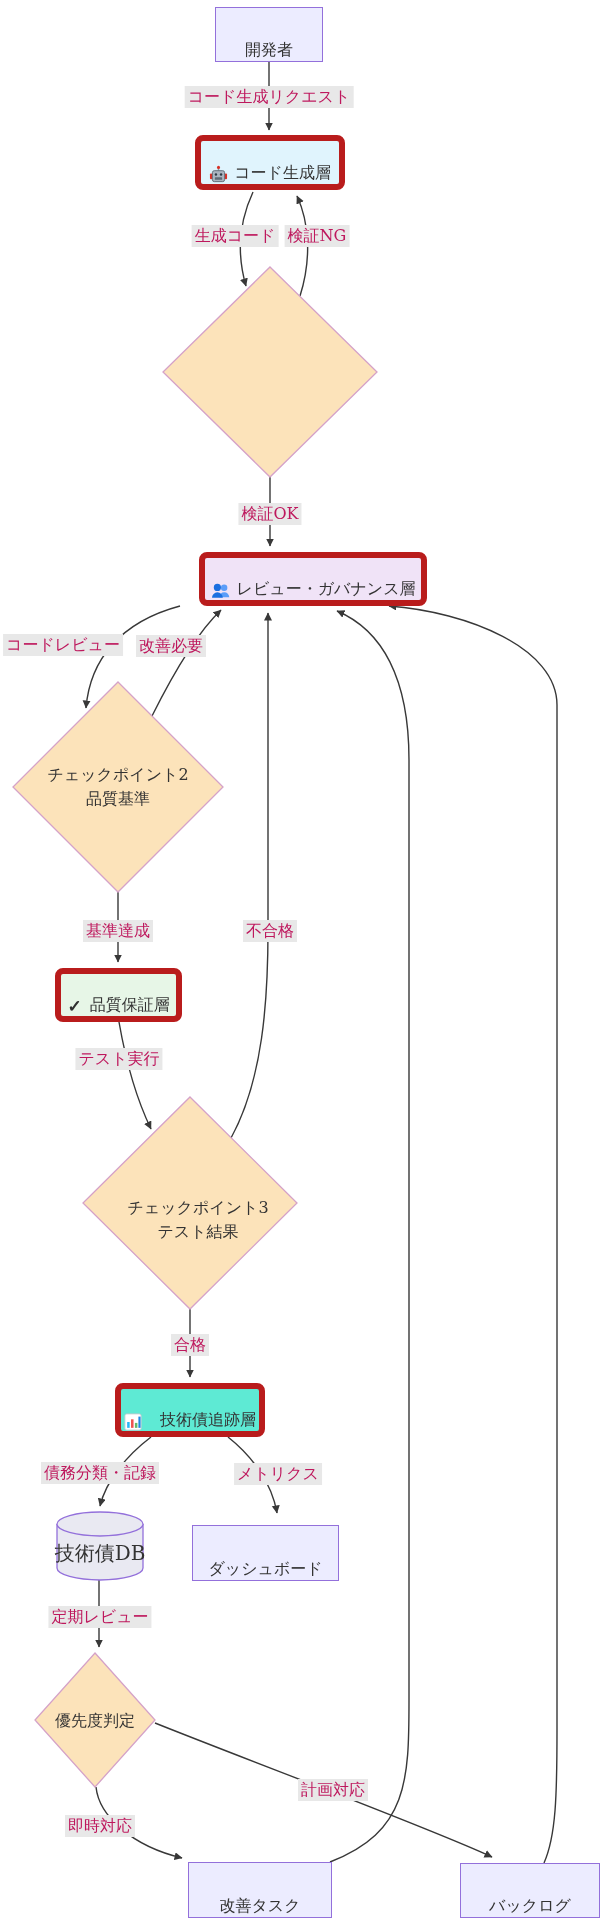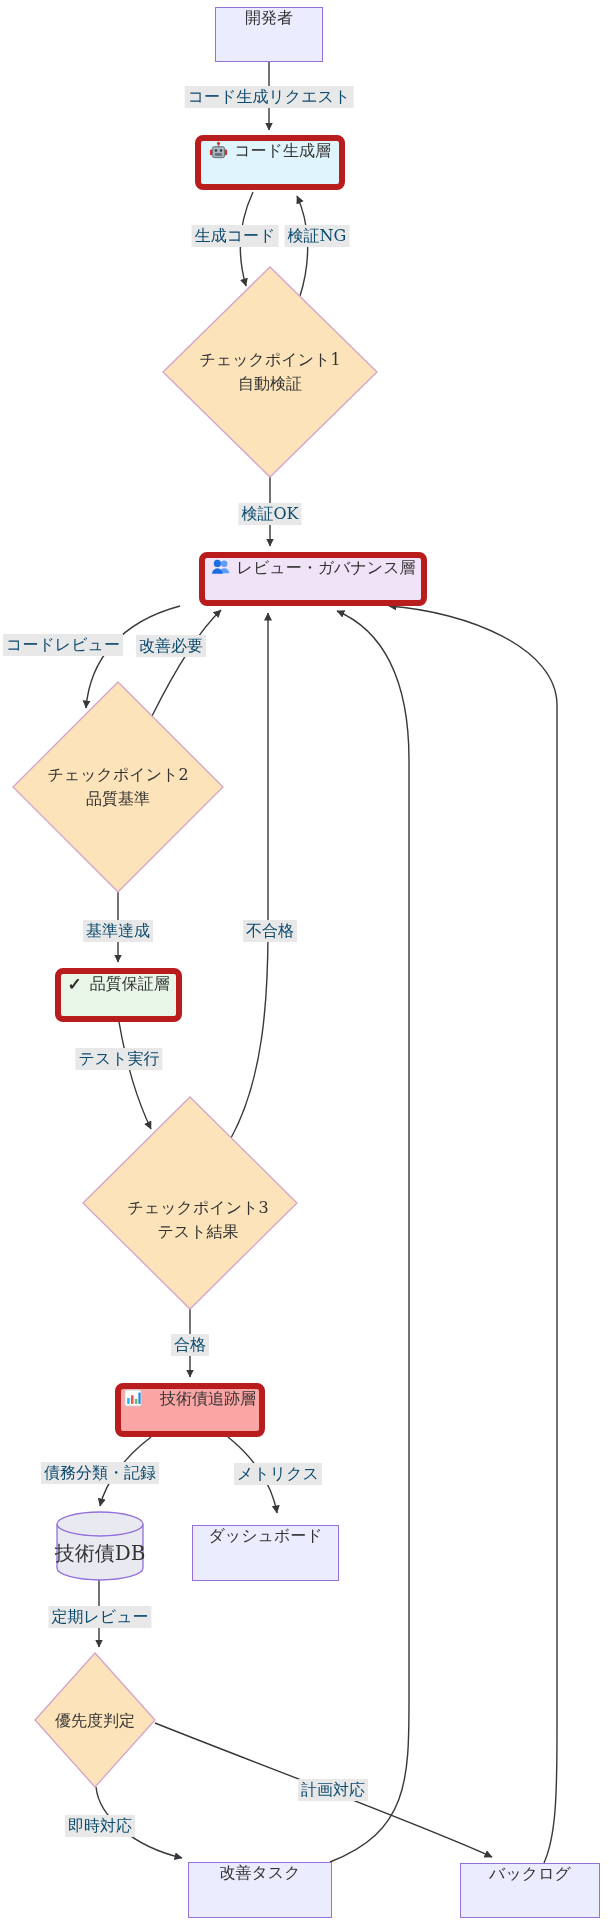--- a/index.html
+++ b/index.html
@@ -2,36 +2,36 @@
 <html><head>
 <meta charset="utf-8">
 <style>
   html,body{margin:0;padding:0;background:#ffffff;}
   #canvas{
     position:relative;width:609px;height:1925px;overflow:hidden;background:#ffffff;
     font-family:"DejaVu Serif","Liberation Serif",serif;color:#333333;
   }
   #edges-layer{position:absolute;left:0;top:0;width:609px;height:1925px;z-index:0;}
   .node{
-    position:absolute;z-index:2;display:flex;align-items:flex-start;justify-content:center;
+    position:absolute;z-index:2;display:flex;align-items:flex-end;justify-content:center;
     box-sizing:border-box;font-size:16px;color:#333333;gap:6px;white-space:nowrap;
   }
   .rect-node{background:#ECECFF;border:1px solid #9370DB;}
   .round-node{border-radius:8px;border:6px solid #b91c1c;}
   .n-codegen{background:#e0f4fd;}
   .n-review{background:#f0e3f7;}
   .n-qa{background:#e7f6e7;}
-  .n-tracker{background:#fca5a5;gap:18px;}
+  .n-tracker{background:#5eead4;gap:18px;}
   .diamond-label{
     position:absolute;z-index:2;text-align:center;font-size:16px;line-height:24px;
     transform:translate(-50%,-50%);white-space:nowrap;color:#333333;
   }
   .edge-label{
     position:absolute;z-index:3;transform:translate(-50%,-50%);
-    background:#e8e8e8;color:#0c4a6e;font-size:16px;line-height:22px;
+    background:#e8e8e8;color:#be185d;font-size:16px;line-height:22px;
     padding:0 3px;white-space:nowrap;text-align:center;
   }
   .cyl-label{
     position:absolute;z-index:2;transform:translate(-50%,-50%);
     font-size:20px;color:#333333;white-space:nowrap;
   }
   .icon{display:inline-flex;align-items:center;justify-content:center;line-height:0;}
   .check-glyph{font-size:17px;font-weight:bold;color:#2f2f2f;margin-right:2px;}
 </style>
 </head>
@@ -134,24 +134,20 @@
   </div>
 
   <div class="node rect-node" style="left:188px;top:1862px;width:144px;height:56px;">
     <span>改善タスク</span>
   </div>
 
   <div class="node rect-node" style="left:460px;top:1863px;width:140px;height:55px;">
     <span>バックログ</span>
   </div>
 
-  <div class="diamond-label" style="left:270px;top:372px;">
-    <div>チェックポイント1</div>
-    <div>自動検証</div>
-  </div>
   <div class="diamond-label" style="left:118px;top:787px;">
     <div>チェックポイント2</div>
     <div>品質基準</div>
   </div>
   <div class="diamond-label" style="left:190px;top:1220px;margin-left:8px;">
     <div>チェックポイント3</div>
     <div>テスト結果</div>
   </div>
   <div class="diamond-label" style="left:95px;top:1721px;">優先度判定</div>
 

